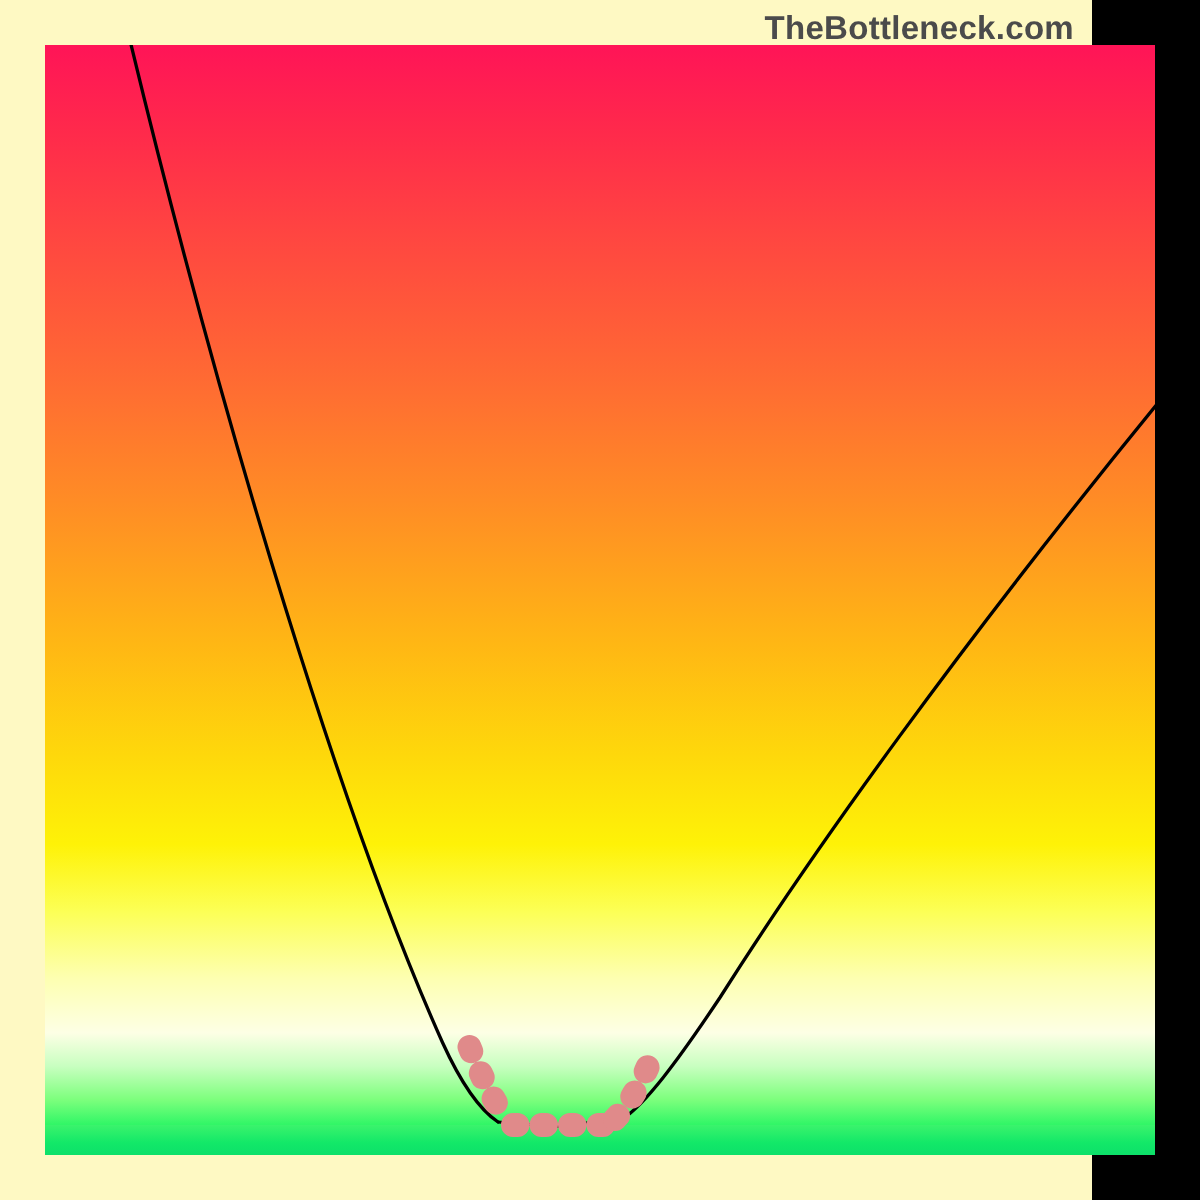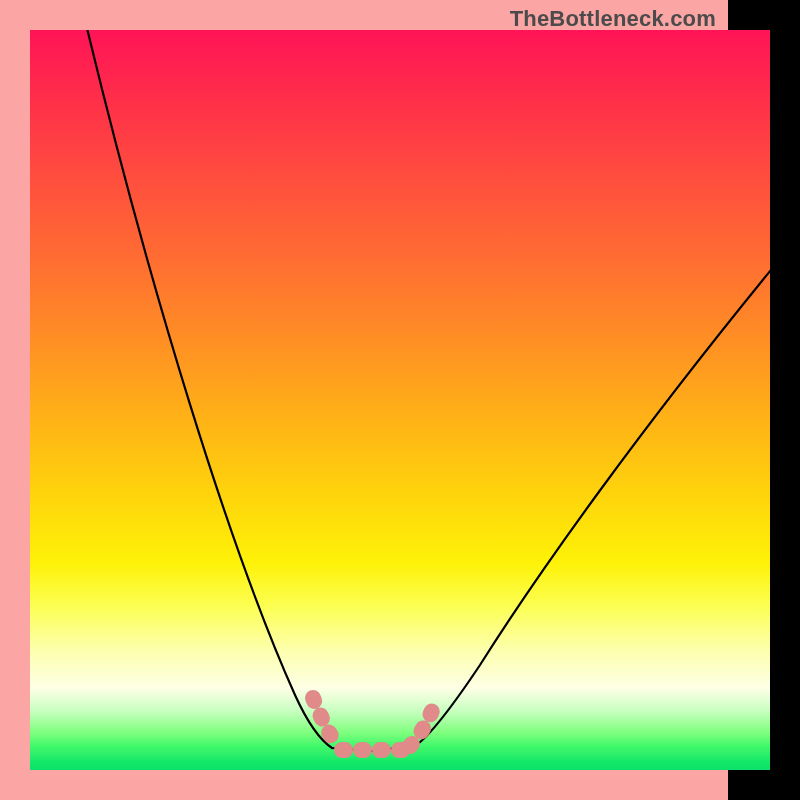--- a/index.html
+++ b/index.html
@@ -1,17 +1,17 @@
 <!DOCTYPE html>
 <html><head>
 <meta charset="utf-8">
 <style>
   * { margin: 0; padding: 0; box-sizing: border-box; }
   html, body { width: 800px; height: 800px; overflow: hidden; background: #000; }
-  .container { position: relative; width: 728px; height: 800px; background: #fca5a5; }
+  .container { position: relative; width: 728px; height: 800px; background: #fef9c3; }
   .watermark {
     position: absolute;
     top: 6px;
     right: 12px;
     font-family: Arial, Helvetica, sans-serif;
     font-size: 22px;
     font-weight: 600;
     color: #4b4b4b;
     letter-spacing: 0.2px;
     z-index: 10;

